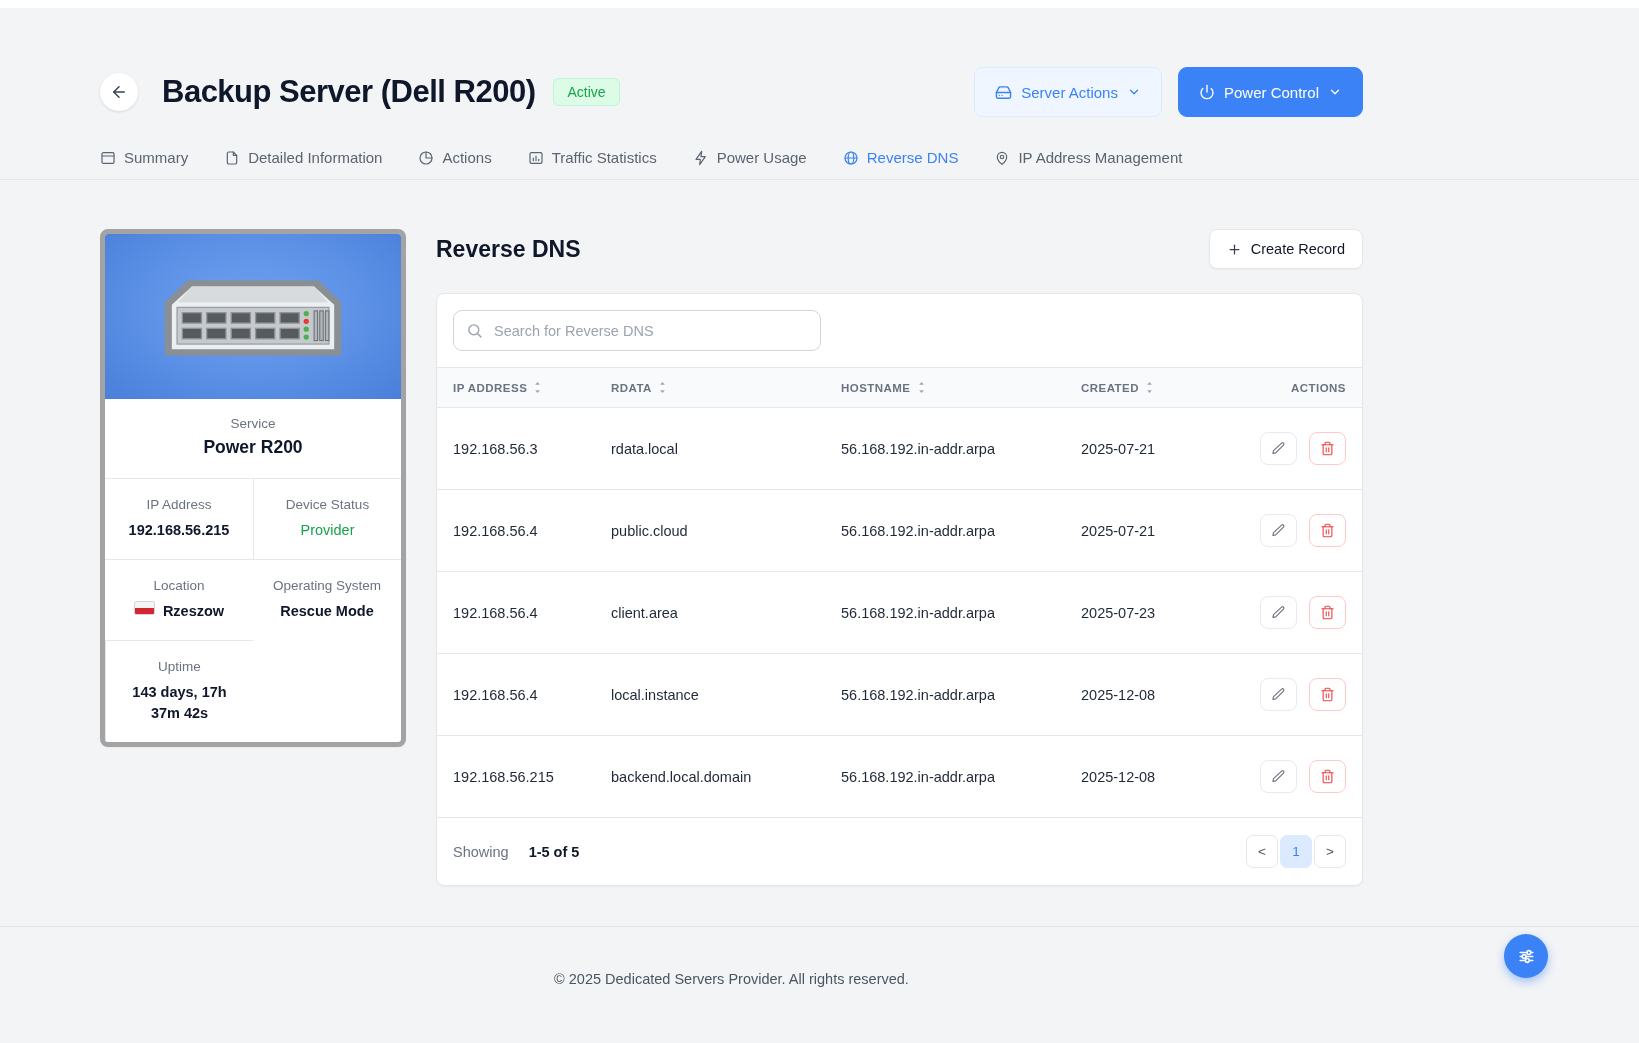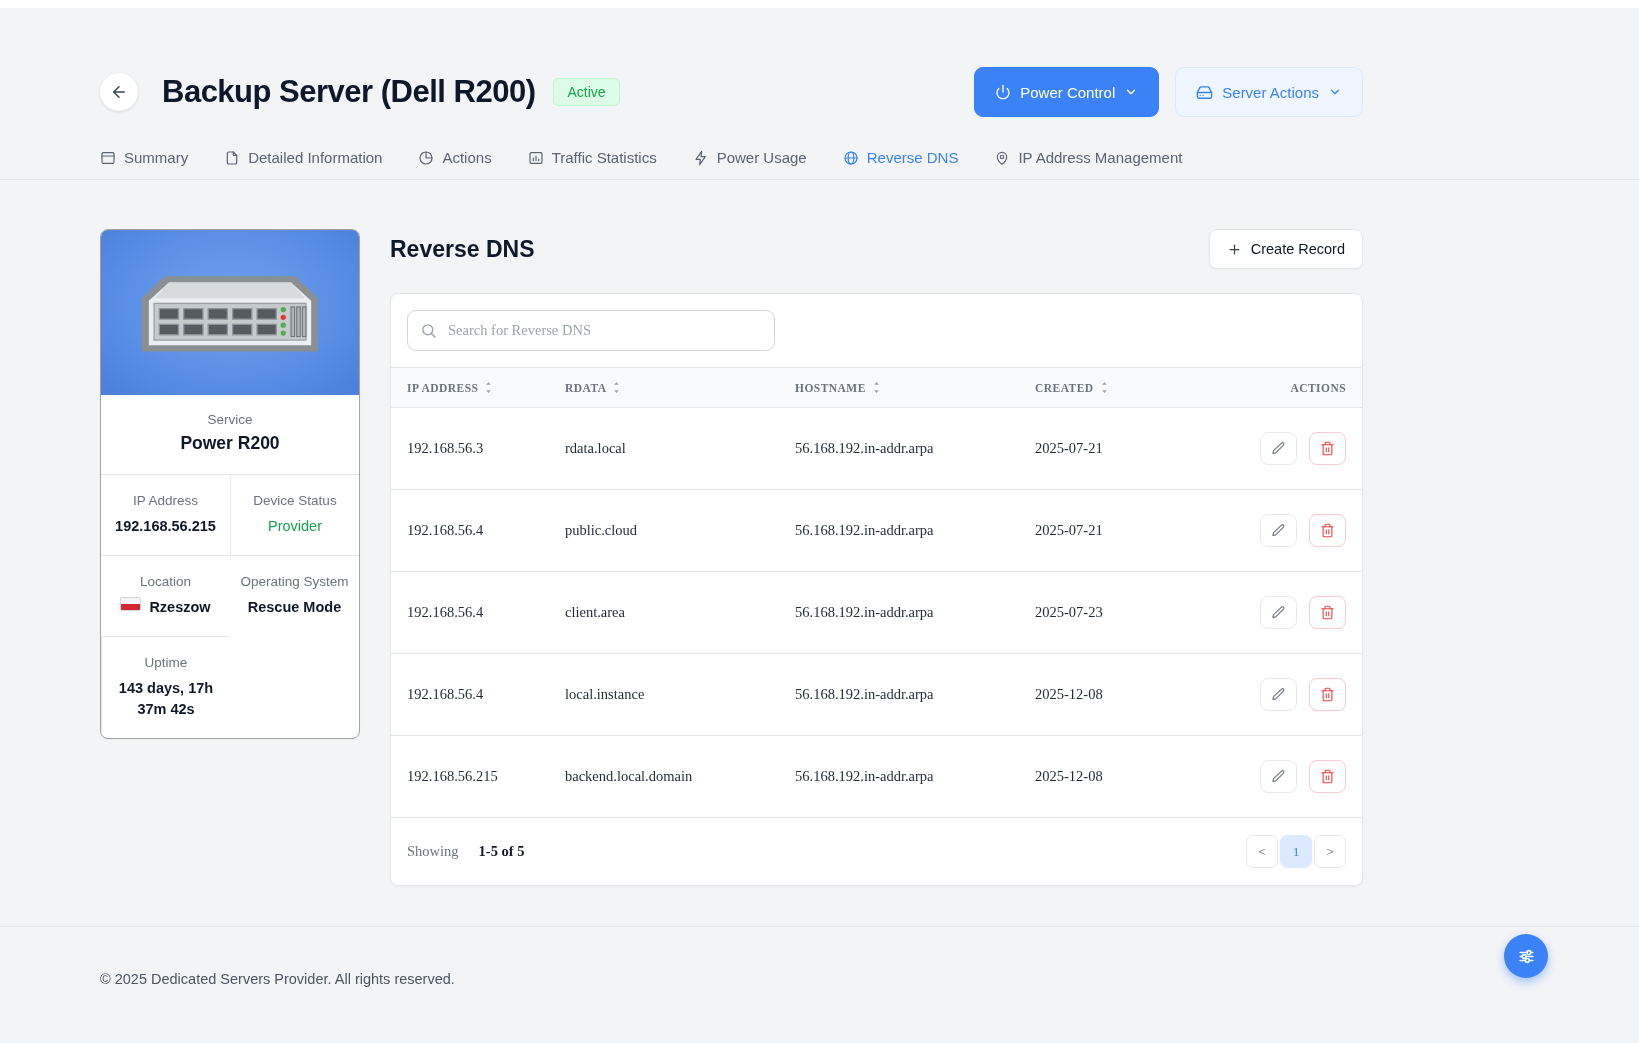--- a/index.html
+++ b/index.html
@@ -26,21 +26,21 @@
   .tabs-wrap { border-bottom:1px solid #e5e7eb; margin-top:32px; width:100%; }
   .tabs { display:flex; gap:36px; width:1263px; margin-left:100px; padding-bottom:13px; }
   .tab { display:flex; align-items:center; gap:8px; font-size:15px; color:#5b6472; cursor:pointer; background:none; border:none; font-family:inherit; }
   .tab.active { color:#3b82f6; font-weight:500; }
   .tab svg { flex-shrink:0; }
 
   
   .content { display:flex; gap:30px; margin-top:49px; align-items:flex-start; }
 
   
-  .server-card { width:260px; flex-shrink:0; background:#ffffff; border:1px solid #a3a3a3;
+  .server-card { width:306px; flex-shrink:0; background:#ffffff; border:5px solid #a3a3a3;
     border-radius:8px; overflow:hidden; box-shadow:0 1px 2px rgba(0,0,0,.04); }
   .server-image { height:165px; background:radial-gradient(ellipse at 50% 45%, #6ea2f0 0%, #5b90e6 55%, #4a7fda 100%);
     display:flex; align-items:center; justify-content:center; }
   .service-block { text-align:center; padding:17px 12px 20px; }
   .service-label { font-size:13.5px; color:#6b7280; }
   .service-name { font-size:17.5px; font-weight:bold; color:#0f172a; margin-top:6px; }
   .detail-grid { display:grid; grid-template-columns:1fr 1fr; }
   .detail-cell { border-top:1px solid #e5e7eb; padding:18px 10px; text-align:center; }
   .detail-cell.right { border-left:1px solid #e5e7eb; }
   .detail-label { font-size:13.5px; color:#6b7280; }
@@ -53,21 +53,21 @@
 
   
   .main-col { flex:1; }
   .section-head { display:flex; align-items:center; justify-content:space-between; }
   .section-title { font-size:23px; font-weight:bold; color:#0f172a; }
   .btn-create { display:flex; align-items:center; gap:9px; background:#ffffff; border:1px solid #e5e7eb;
     border-radius:8px; height:40px; padding:0 17px; font-size:14.5px; font-weight:500; color:#111827;
     cursor:pointer; box-shadow:0 1px 2px rgba(0,0,0,.04); }
 
   .table-card { margin-top:24px; background:#ffffff; border:1px solid #e5e7eb; border-radius:8px;
-    overflow:hidden; box-shadow:0 1px 2px rgba(0,0,0,.04);font-family:Liberation Serif, serif; }
+    overflow:hidden; box-shadow:0 1px 2px rgba(0,0,0,.04); }
   .search-row { padding:16px; }
   .search-box { position:relative; width:368px; }
   .search-box input { width:100%; height:41px; border:1px solid #d1d5db; border-radius:9px;
     padding:0 14px 0 40px; font-size:14.5px; color:#374151; font-family:inherit; background:#fff; outline:none; }
   .search-box input::placeholder { color:#9ca3af; }
   .search-box svg { position:absolute; left:13px; top:12px; color:#9ca3af; }
 
   table.dns { width:100%; border-collapse:collapse; }
   .dns thead th { background:#f9fafb; border-top:1px solid #e5e7eb; border-bottom:1px solid #e5e7eb;
     font-size:11.5px; font-weight:bold; letter-spacing:.04em; text-transform:uppercase; color:#6b7280;
@@ -89,21 +89,21 @@
 
   .table-footer { display:flex; align-items:center; justify-content:space-between; padding:17px 16px; }
   .showing { font-size:14.5px; color:#6b7280; }
   .showing b { color:#111827; margin-left:20px; }
   .pager { display:flex; gap:2px; }
   .page-btn { min-width:32px; height:33px; border:1px solid #e5e7eb; background:#ffffff; border-radius:7px;
     font-size:13.5px; color:#4b5563; display:flex; align-items:center; justify-content:center; cursor:pointer; font-family:inherit; }
   .page-btn.current { background:#dbeafe; border-color:#dbeafe; color:#3b82f6; font-weight:500; }
 
   
-  .site-footer { margin-top:auto; border-top:1px solid #e5e7eb; }
+  .site-footer { margin-top:auto; border-top:1px solid #e5e7eb;text-align:center; }
   .site-footer .inner { width:1263px; margin-left:100px; padding:44px 0 56px; }
   .copyright { font-size:14.5px; color:#4b5563; }
   .fab { position:absolute; right:91px; bottom:65px; width:44px; height:44px; border-radius:50%;
     background:#3b82f6; border:none; color:#fff; display:flex; align-items:center; justify-content:center;
     box-shadow:0 4px 10px rgba(59,130,246,.45); cursor:pointer; }
 </style>
 </head>
 <body>
 
 <div class="page">
@@ -116,44 +116,44 @@
           <svg width="18" height="18" viewBox="0 0 24 24" fill="none" stroke="currentColor" stroke-width="2" stroke-linecap="round" stroke-linejoin="round">
               <path d="M19 12H5"></path>
               <path d="M12 19l-7-7 7-7"></path>
             </svg>
         </span>
       </button>
       <h1 class="page-title">Backup Server (Dell R200)</h1>
       <span class="badge-active">Active</span>
 
       <div class="header-actions">
-        <button class="btn btn-primary">
-          <span style="display:flex;">
-            <svg width="16" height="16" viewBox="0 0 24 24" fill="none" stroke="currentColor" stroke-width="2" stroke-linecap="round" stroke-linejoin="round">
-                <path d="M18.36 6.64a9 9 0 1 1-12.73 0"></path>
-                <path d="M12 2v10"></path>
-              </svg>
-          </span>
-          <span>Power Control</span>
-          <span style="display:flex;">
-            <svg width="14" height="14" viewBox="0 0 24 24" fill="none" stroke="currentColor" stroke-width="2.2" stroke-linecap="round" stroke-linejoin="round">
-                <path d="M6 9l6 6 6-6"></path>
-              </svg>
-          </span>
-        </button>
         <button class="btn btn-soft">
           <span style="display:flex;">
             <svg width="17" height="17" viewBox="0 0 24 24" fill="none" stroke="currentColor" stroke-width="2" stroke-linecap="round" stroke-linejoin="round">
                 <path d="M22 12H2"></path>
                 <path d="M5.45 5.11 2 12v6a2 2 0 0 0 2 2h16a2 2 0 0 0 2-2v-6l-3.45-6.89A2 2 0 0 0 16.76 4H7.24a2 2 0 0 0-1.79 1.11z"></path>
                 <path d="M6 16h.01"></path>
                 <path d="M10 16h.01"></path>
               </svg>
           </span>
           <span>Server Actions</span>
+          <span style="display:flex;">
+            <svg width="14" height="14" viewBox="0 0 24 24" fill="none" stroke="currentColor" stroke-width="2.2" stroke-linecap="round" stroke-linejoin="round">
+                <path d="M6 9l6 6 6-6"></path>
+              </svg>
+          </span>
+        </button>
+        <button class="btn btn-primary">
+          <span style="display:flex;">
+            <svg width="16" height="16" viewBox="0 0 24 24" fill="none" stroke="currentColor" stroke-width="2" stroke-linecap="round" stroke-linejoin="round">
+                <path d="M18.36 6.64a9 9 0 1 1-12.73 0"></path>
+                <path d="M12 2v10"></path>
+              </svg>
+          </span>
+          <span>Power Control</span>
           <span style="display:flex;">
             <svg width="14" height="14" viewBox="0 0 24 24" fill="none" stroke="currentColor" stroke-width="2.2" stroke-linecap="round" stroke-linejoin="round">
                 <path d="M6 9l6 6 6-6"></path>
               </svg>
           </span>
         </button>
       </div>
     </div>
   </div>
 

